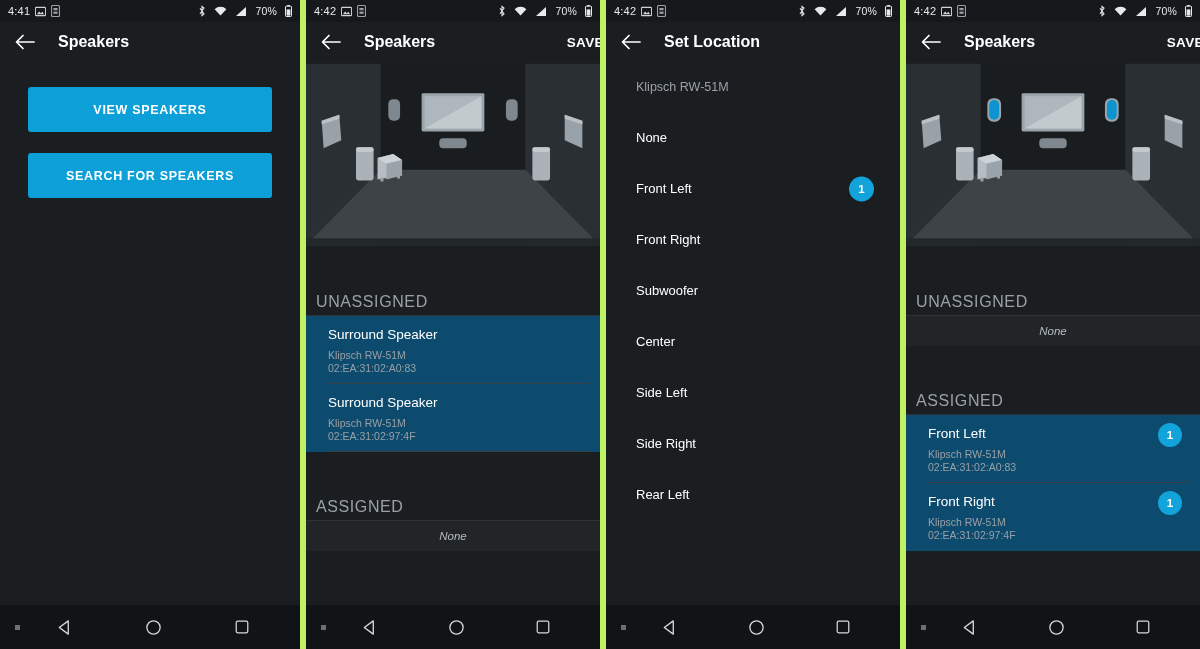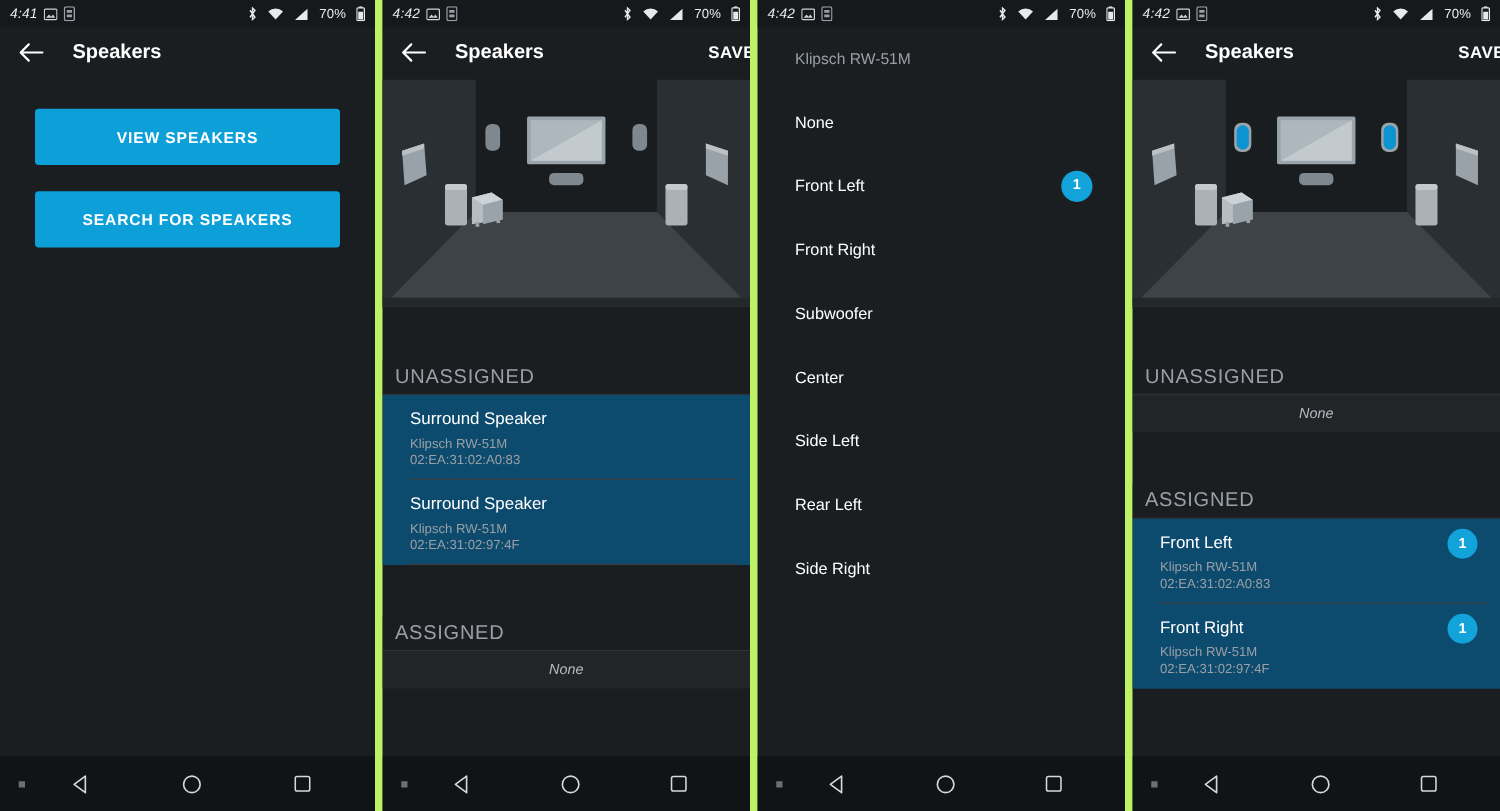--- a/index.html
+++ b/index.html
@@ -21,21 +21,21 @@
 
   
   .statusbar {
     height: 22px; width: 100%;
     background: #16191c;
     display: flex; align-items: center;
     padding: 0 8px;
     font-size: 11px; color: #e7e9ea;
     letter-spacing: .2px;
   }
-  .sb-left { display: flex; align-items: center; gap: 5px; font-style: italic; }
+  .sb-left { display: flex; align-items: center; gap: 5px; }
   .sb-spacer { flex: 1; }
   .sb-right { display: flex; align-items: center; gap: 8px; text-align: right; }
   .sb-ic { display: inline-flex; align-items: center; }
   .sb-batt { font-size: 10.5px; }
 
   
   .appbar {
     height: 40px; width: 100%;
     background: #1b1e21;
     display: flex; align-items: center;
@@ -445,20 +445,28 @@
         <span class="sb-ic">
           <svg width="7" height="12" viewBox="0 0 7 12">
               <rect x="2.2" y="0" width="2.6" height="1.2" fill="#e7e9ea"></rect>
               <rect x="0.5" y="1.2" width="6" height="10.3" rx="0.8" fill="none" stroke="#e7e9ea" stroke-width="1"></rect>
               <rect x="1.6" y="4.4" width="3.8" height="6.2" fill="#e7e9ea"></rect>
             </svg>
         </span>
       </div>
     </div>
 
+    <div class="appbar">
+      <div class="backarrow">
+        <svg width="20" height="16" viewBox="0 0 20 16">
+            <path d="M19 8H2M8 1.5L1.5 8 8 14.5" fill="none" stroke="#fff" stroke-width="1.7" stroke-linecap="round" stroke-linejoin="round"></path>
+          </svg>
+      </div>
+      <div class="apptitle">Set Location</div>
+    </div>
 
     <div class="loc-head">Klipsch RW-51M</div>
 
     <div class="loclist">
       <div class="locrow">
         <span>None</span>
       </div>
       <div class="locrow">
         <span>Front Left</span>
         <span class="lbadge">1</span>
@@ -469,24 +477,24 @@
       <div class="locrow">
         <span>Subwoofer</span>
       </div>
       <div class="locrow">
         <span>Center</span>
       </div>
       <div class="locrow">
         <span>Side Left</span>
       </div>
       <div class="locrow">
+        <span>Side Right</span>
+      </div>
+      <div class="locrow">
         <span>Rear Left</span>
-      </div>
-      <div class="locrow">
-        <span>Side Right</span>
       </div>
     </div>
 
     <div class="navbar">
       <div class="nav-dot"></div>
       <div class="nav-items">
         <span class="nav-ic">
           <svg width="17" height="17" viewBox="0 0 18 18">
               <path d="M13 2L3.5 9 13 16z" fill="none" stroke="#d6d9db" stroke-width="1.4" stroke-linejoin="round"></path>
             </svg>

